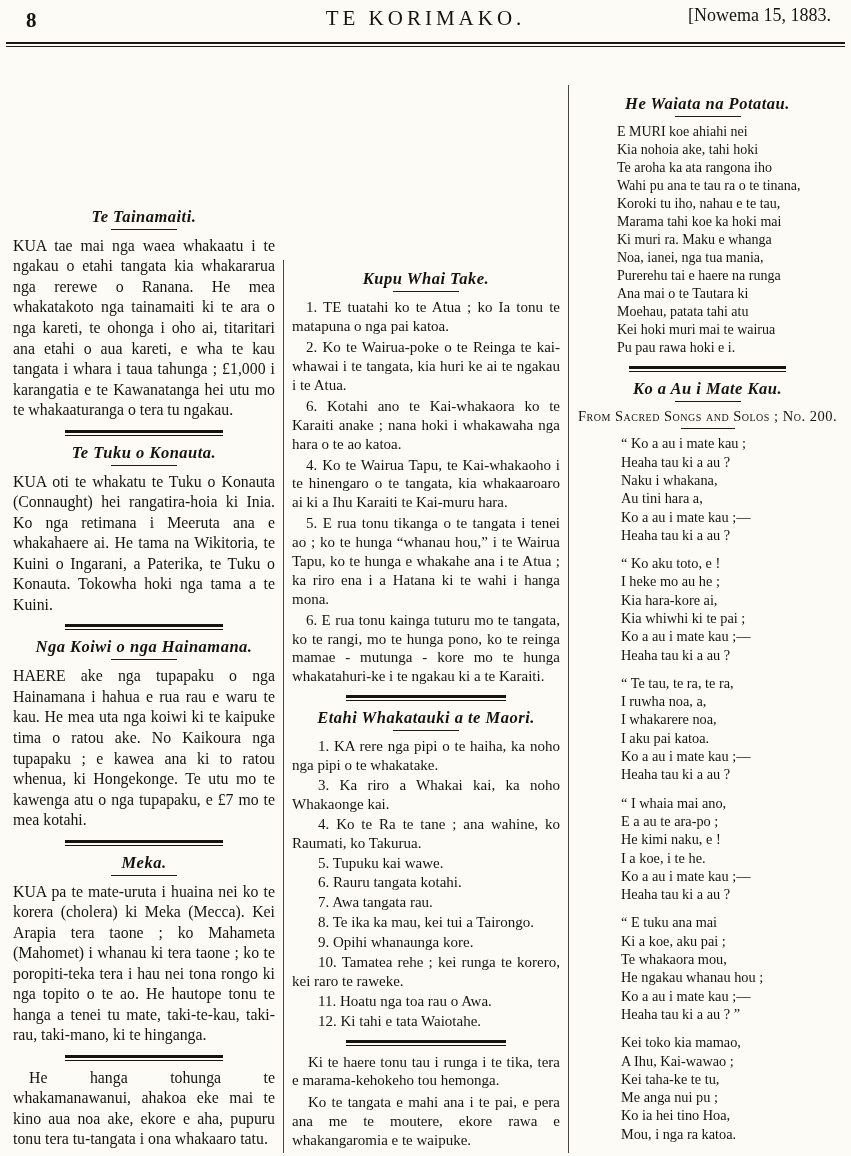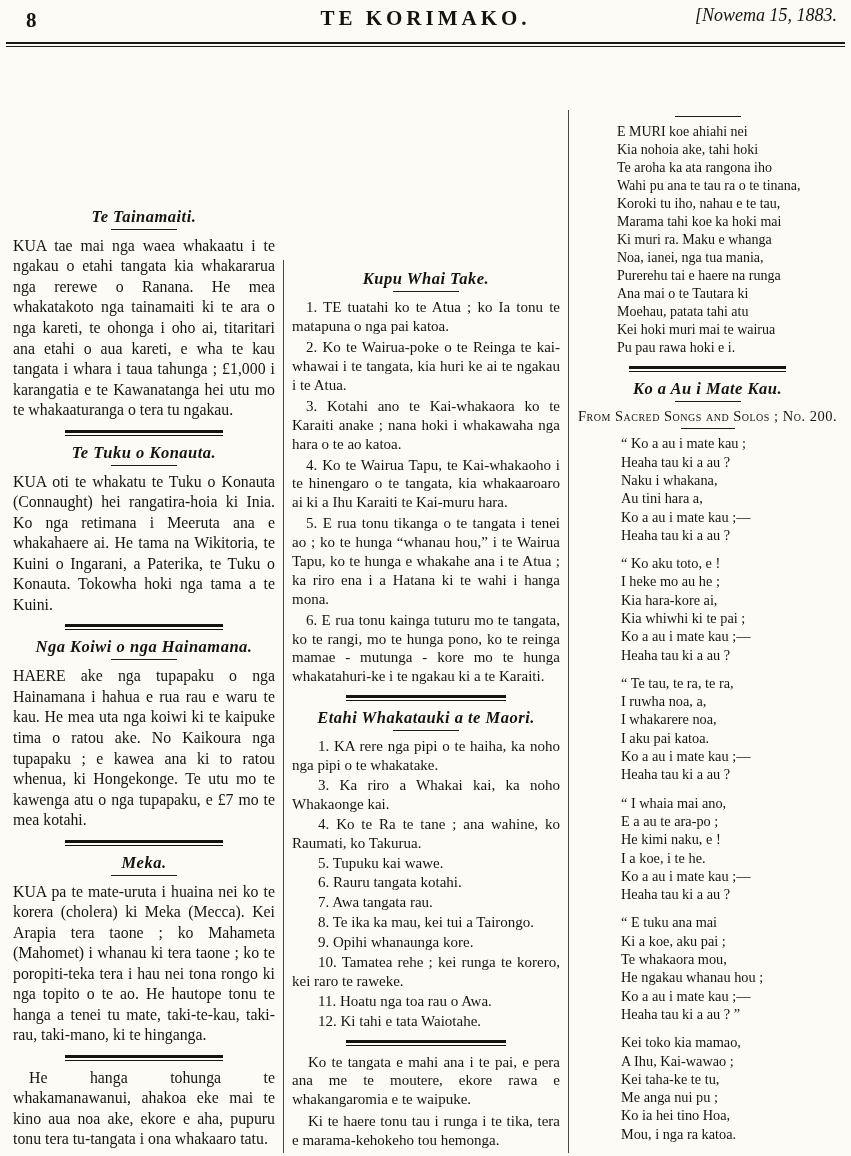--- a/index.html
+++ b/index.html
@@ -21,27 +21,26 @@
     position: relative;
     height: 34px;
     padding-top: 6px;
   }
   .page-num {
     position: absolute; left: 26px; top: 8px;
     font-size: 21px; font-weight: 700;
   }
   .masthead {
     text-align: center;
-    font-size: 21px; font-weight: 700;
+    font-size: 21px; font-weight: 400;
     letter-spacing: 4px;
   }
   .issue-date {
-    position: absolute; right: 14px; top: 5px;
+    position: absolute; right: 20px; top: 5px;
     font-size: 18px;
-    font-style: italic;
   }
   .header-rule {
     margin: 2px 6px 0 6px;
     border-top: 2px solid #1c1914;
     border-bottom: 1px solid #1c1914;
     height: 2px;
   }
   
   .columns {
     display: flex;
@@ -164,21 +163,21 @@
 
       <p class="indent">He hanga tohunga te whakamanawanui, ahakoa eke mai te kino aua noa ake, ekore e aha, pupuru tonu tera tu-tangata i ona whakaaro tatu.</p>
     </div>
 
     <div class="col col-2">
 
       <h2 class="sec-title">Kupu Whai Take.</h2>
       <div class="title-rule"></div>
       <p class="item">1. TE tuatahi ko te Atua ; ko Ia tonu te matapuna o nga pai katoa.</p>
       <p class="item">2. Ko te Wairua-poke o te Reinga te kai-whawai i te tangata, kia huri ke ai te ngakau i te Atua.</p>
-      <p class="item">3. Kotahi ano te Kai-whakaora ko te Karaiti anake ; nana hoki i whakawaha nga hara o te ao katoa.</p>
+      <p class="item">6. Kotahi ano te Kai-whakaora ko te Karaiti anake ; nana hoki i whakawaha nga hara o te ao katoa.</p>
       <p class="item">4. Ko te Wairua Tapu, te Kai-whakaoho i te hinengaro o te tangata, kia whakaaroaro ai ki a Ihu Karaiti te Kai-muru hara.</p>
       <p class="item">5. E rua tonu tikanga o te tangata i tenei ao ; ko te hunga “whanau hou,” i te Wairua Tapu, ko te hunga e whakahe ana i te Atua ; ka riro ena i a Hatana ki te wahi i hanga mona.</p>
       <p class="item">6. E rua tonu kainga tuturu mo te tangata, ko te rangi, mo te hunga pono, ko te reinga mamae - mutunga - kore mo te hunga whakatahuri-ke i te ngakau ki a te Karaiti.</p>
 
       <div class="divider"></div>
 
       <h2 class="sec-title">Etahi Whakatauki a te Maori.</h2>
       <div class="title-rule"></div>
       <p class="wk">1. KA rere nga pipi o te haiha, ka noho nga pipi o te whakatake.</p>
       <p class="wk">3. Ka riro a Whakai kai, ka noho Whakaonge kai.</p>
@@ -187,26 +186,27 @@
       <p class="wk">6. Rauru tangata kotahi.</p>
       <p class="wk">7. Awa tangata rau.</p>
       <p class="wk">8. Te ika ka mau, kei tui a Tairongo.</p>
       <p class="wk">9. Opihi whanaunga kore.</p>
       <p class="wk">10. Tamatea rehe ;  kei runga te korero, kei raro te raweke.</p>
       <p class="wk">11. Hoatu nga toa rau o Awa.</p>
       <p class="wk">12. Ki tahi e tata Waiotahe.</p>
 
       <div class="divider"></div>
 
+      <p class="indent">Ki te haere tonu tau i runga i te tika, tera e marama-kehokeho tou hemonga.</p>
       <p class="indent">Ko te tangata e mahi ana i te pai, e pera ana me te moutere, ekore rawa e whakangaromia e te waipuke.</p>
-      <p class="indent">Ki te haere tonu tau i runga i te tika, tera e marama-kehokeho tou hemonga.</p>
     </div>
 
     <div class="col col-3">
 
+      <h2 class="sec-title">He Waiata na Potatau.</h2>
       <div class="title-rule"></div>
       <div class="poem prelines">E MURI koe ahiahi nei
 Kia nohoia ake, tahi hoki
 Te aroha ka ata rangona iho
 Wahi pu ana te tau ra o te tinana,
 Koroki tu iho, nahau e te tau,
 Marama tahi koe ka hoki mai
 Ki muri ra.   Maku e whanga
 Noa, ianei, nga tua mania,
 Purerehu tai e haere na runga

